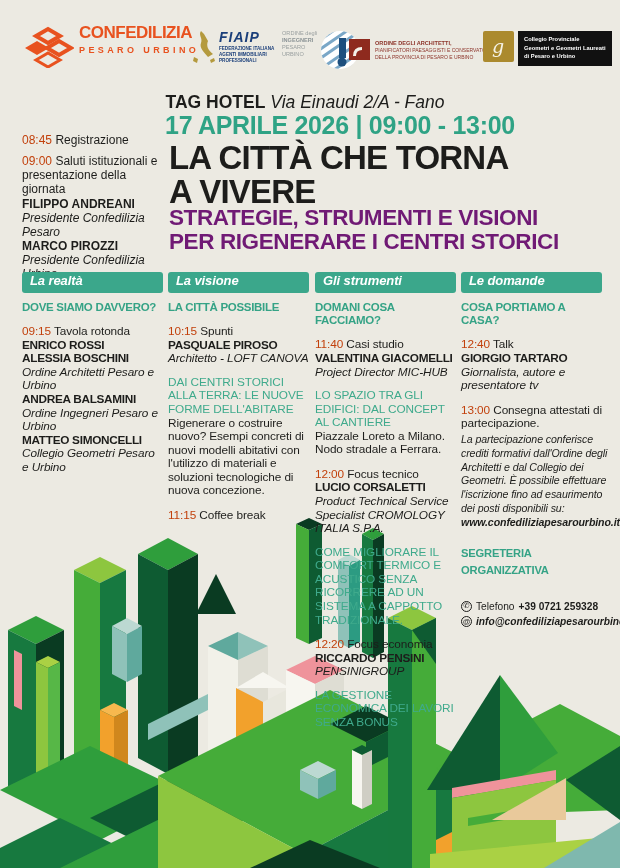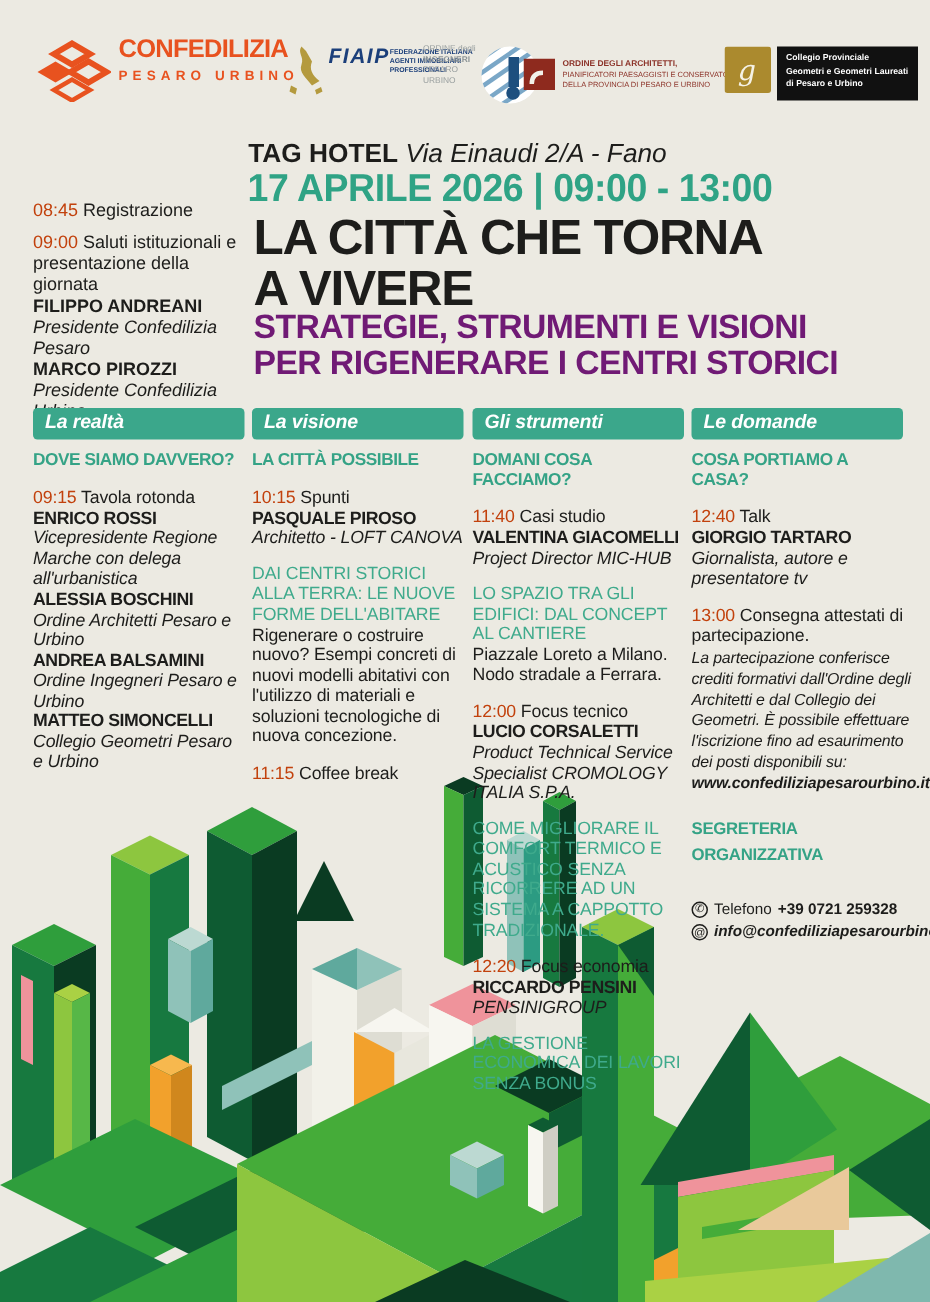--- a/index.html
+++ b/index.html
@@ -10,21 +10,21 @@
   }
   .poster *{box-sizing:border-box;}
 
   
   .logo{position:absolute;display:flex;gap:5px;}
   .logo-confedilizia{left:22px;top:24px;}
   .conf-text{display:flex;flex-direction:column;line-height:1;}
   .conf-word{color:#E8521F;font-weight:bold;font-size:17px;letter-spacing:-0.5px;}
   .conf-sub{color:#E8521F;font-size:9px;letter-spacing:3.4px;margin-top:5px;font-weight:bold;}
   .logo-fiaip{left:192px;top:30px;gap:3px;}
-  .fiaip-col{display:flex;flex-direction:row;line-height:1;}
+  .fiaip-col{display:flex;flex-direction:column;line-height:1;}
   .fiaip-word{color:#1B3F7A;font-weight:bold;font-style:italic;font-size:14px;letter-spacing:1px;}
   .fiaip-sub{color:#1B3F7A;font-size:4.6px;width:60px;margin-top:2px;font-weight:bold;line-height:1.3;}
   .logo-ingegneri{left:282px;top:30px;gap:3px;}
   .ing-col{display:flex;flex-direction:column;line-height:1.25;color:#9AA0A0;font-size:5.6px;}
   .ing-col .b{font-weight:bold;color:#8C9496;}
   .logo-architetti{left:349px;top:39px;gap:5px;align-items:flex-start;}
   .arch-col{display:flex;flex-direction:column;line-height:1.45;color:#8D342A;font-size:5px;width:120px;}
   .arch-col .b{font-weight:bold;font-size:5.6px;}
   .logo-geometri{left:483px;top:31px;gap:4px;}
   .geo-box{background:#111111;color:#fff;font-size:5.8px;line-height:1.5;padding:4px 6px;font-weight:bold;}
@@ -197,21 +197,20 @@
     <div>PER RIGENERARE I CENTRI STORICI</div>
   </div>
 
   <div class="col col1">
     <div class="tab">La realtà</div>
     <div class="question">DOVE SIAMO DAVVERO?</div>
     <div class="entry">
       <span class="time">09:15</span>
       <span>Tavola rotonda</span>
       <div class="name">ENRICO ROSSI</div>
-      <div class="role">Vicepresidente Regione Marche con delega all'urbanistica</div>
       <div class="name">ALESSIA BOSCHINI</div>
       <div class="role">Ordine Architetti Pesaro e Urbino</div>
       <div class="name">ANDREA BALSAMINI</div>
       <div class="role">Ordine Ingegneri Pesaro e Urbino</div>
       <div class="name">MATTEO SIMONCELLI</div>
       <div class="role">Collegio Geometri Pesaro e Urbino</div>
     </div>
   </div>
 
   <div class="col col2">

